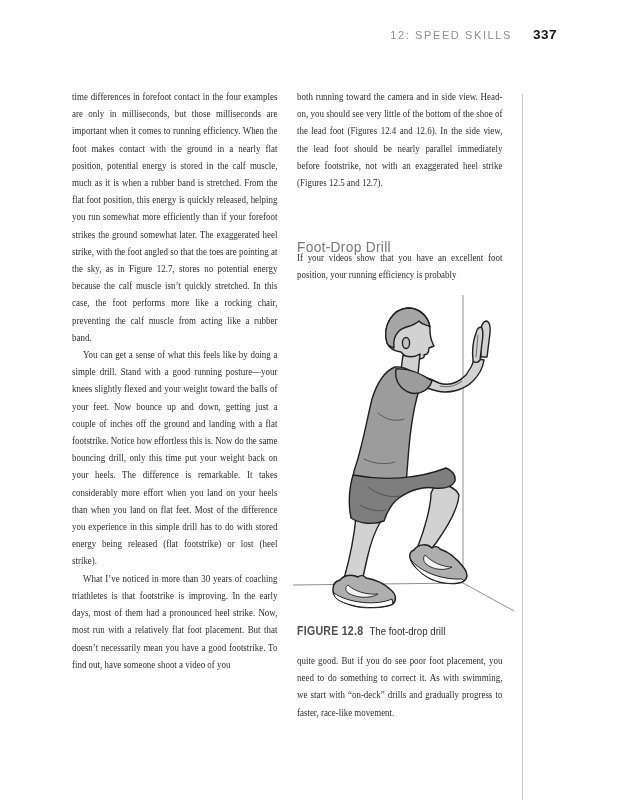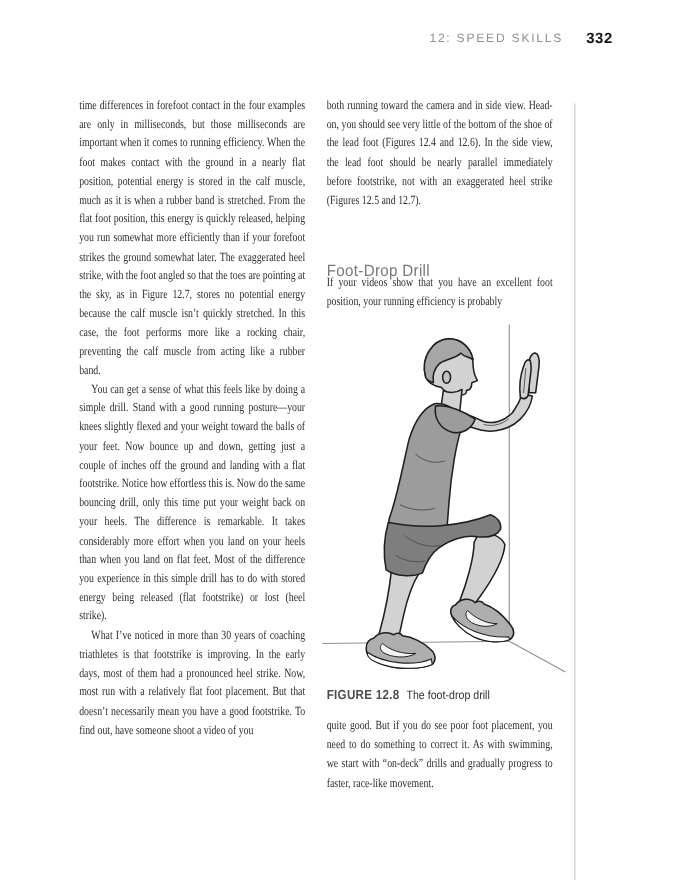--- a/index.html
+++ b/index.html
@@ -50,21 +50,21 @@
   svg .thin{stroke:#4a4a4a;stroke-width:.8;fill:none;stroke-linecap:round;}
   svg .scene{stroke:#8f8f8f;stroke-width:1;fill:none;}
 </style>
 </head>
 <body>
 
 <div class="page">
 
   <div class="header">
     <span class="running-head">12: SPEED SKILLS</span>
-    <span class="folio">332</span>
+    <span class="folio">337</span>
   </div>
 
   <div class="vrule"></div>
 
   <div class="textblock" id="left-col">
     <p>time differences in forefoot contact in the four examples are only in milliseconds, but those milliseconds are important when it comes to running efficiency. When the foot makes contact with the ground in a nearly flat position, potential energy is stored in the calf muscle, much as it is when a rubber band is stretched. From the flat foot position, this energy is quickly released, helping you run somewhat more efficiently than if your forefoot strikes the ground somewhat later. The exaggerated heel strike, with the foot angled so that the toes are pointing at the sky, as in Figure 12.7, stores no potential energy because the calf muscle isn’t quickly stretched. In this case, the foot performs more like a rocking chair, preventing the calf muscle from acting like a rubber band.</p>
     <p class="indent">You can get a sense of what this feels like by doing a simple drill. Stand with a good running posture—your knees slightly flexed and your weight toward the balls of your feet. Now bounce up and down, getting just a couple of inches off the ground and landing with a flat footstrike. Notice how effortless this is. Now do the same bouncing drill, only this time put your weight back on your heels. The difference is remarkable. It takes considerably more effort when you land on your heels than when you land on flat feet. Most of the difference you experience in this simple drill has to do with stored energy being released (flat footstrike) or lost (heel strike).</p>
     <p class="indent">What I’ve noticed in more than 30 years of coaching triathletes is that footstrike is improving. In the early days, most of them had a pronounced heel strike. Now, most run with a relatively flat foot placement. But that doesn’t necessarily mean you have a good footstrike. To find out, have someone shoot a video of you</p>
   </div>
 

